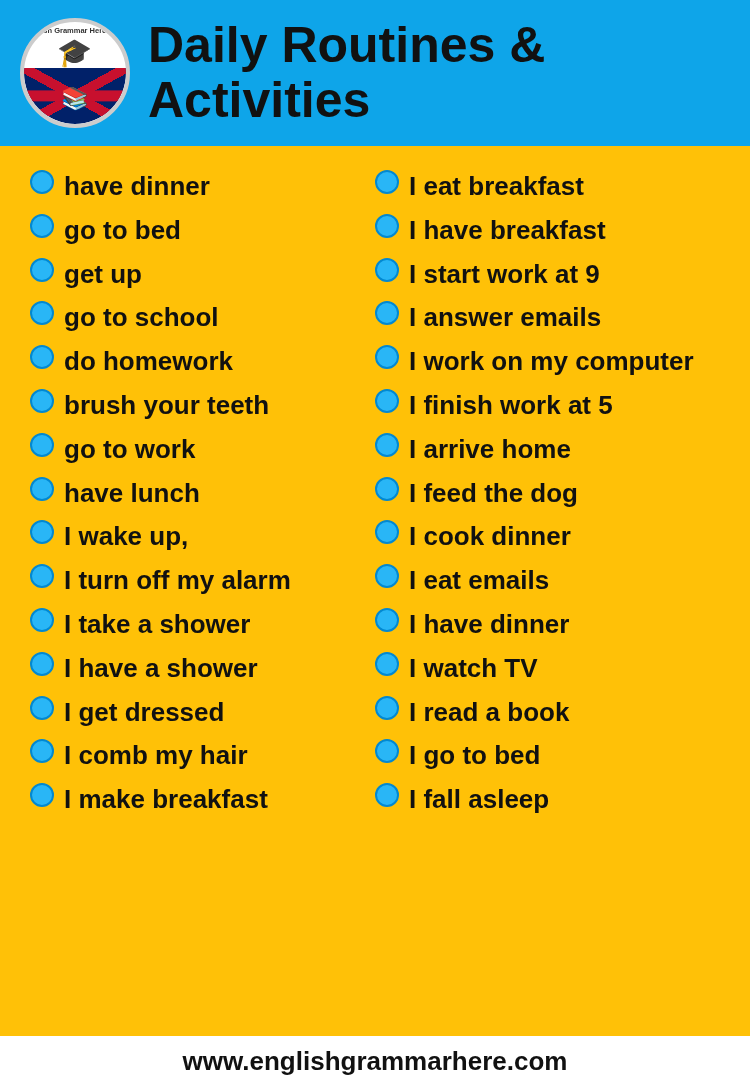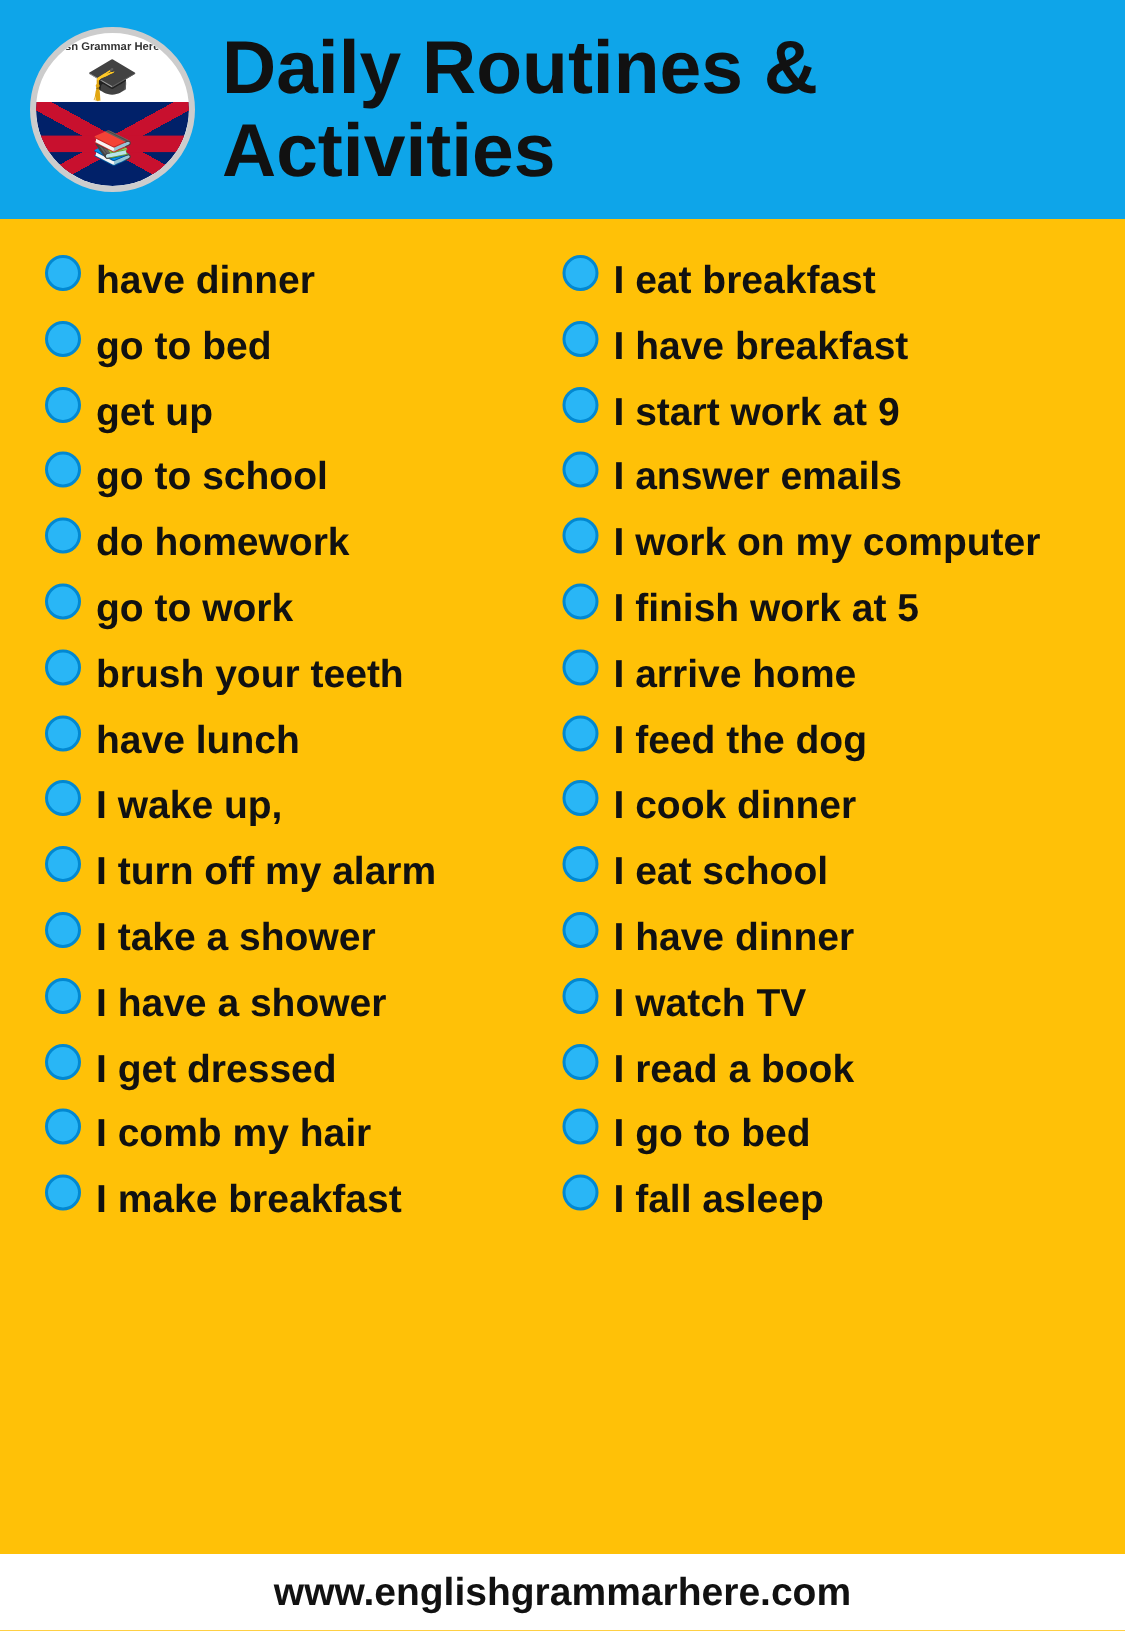--- a/index.html
+++ b/index.html
@@ -188,25 +188,25 @@
       <div class="list-item">
         <span class="bullet"></span>
         <span>go to school</span>
       </div>
       <div class="list-item">
         <span class="bullet"></span>
         <span>do homework</span>
       </div>
       <div class="list-item">
         <span class="bullet"></span>
+        <span>brush your teeth</span>
+      </div>
+      <div class="list-item">
+        <span class="bullet"></span>
         <span>go to work</span>
-      </div>
-      <div class="list-item">
-        <span class="bullet"></span>
-        <span>brush your teeth</span>
       </div>
       <div class="list-item">
         <span class="bullet"></span>
         <span>have lunch</span>
       </div>
       <div class="list-item">
         <span class="bullet"></span>
         <span>I wake up,</span>
       </div>
       <div class="list-item">
@@ -266,21 +266,21 @@
       <div class="list-item">
         <span class="bullet"></span>
         <span>I feed the dog</span>
       </div>
       <div class="list-item">
         <span class="bullet"></span>
         <span>I cook dinner</span>
       </div>
       <div class="list-item">
         <span class="bullet"></span>
-        <span>I eat school</span>
+        <span>I eat emails</span>
       </div>
       <div class="list-item">
         <span class="bullet"></span>
         <span>I have dinner</span>
       </div>
       <div class="list-item">
         <span class="bullet"></span>
         <span>I watch TV</span>
       </div>
       <div class="list-item">

